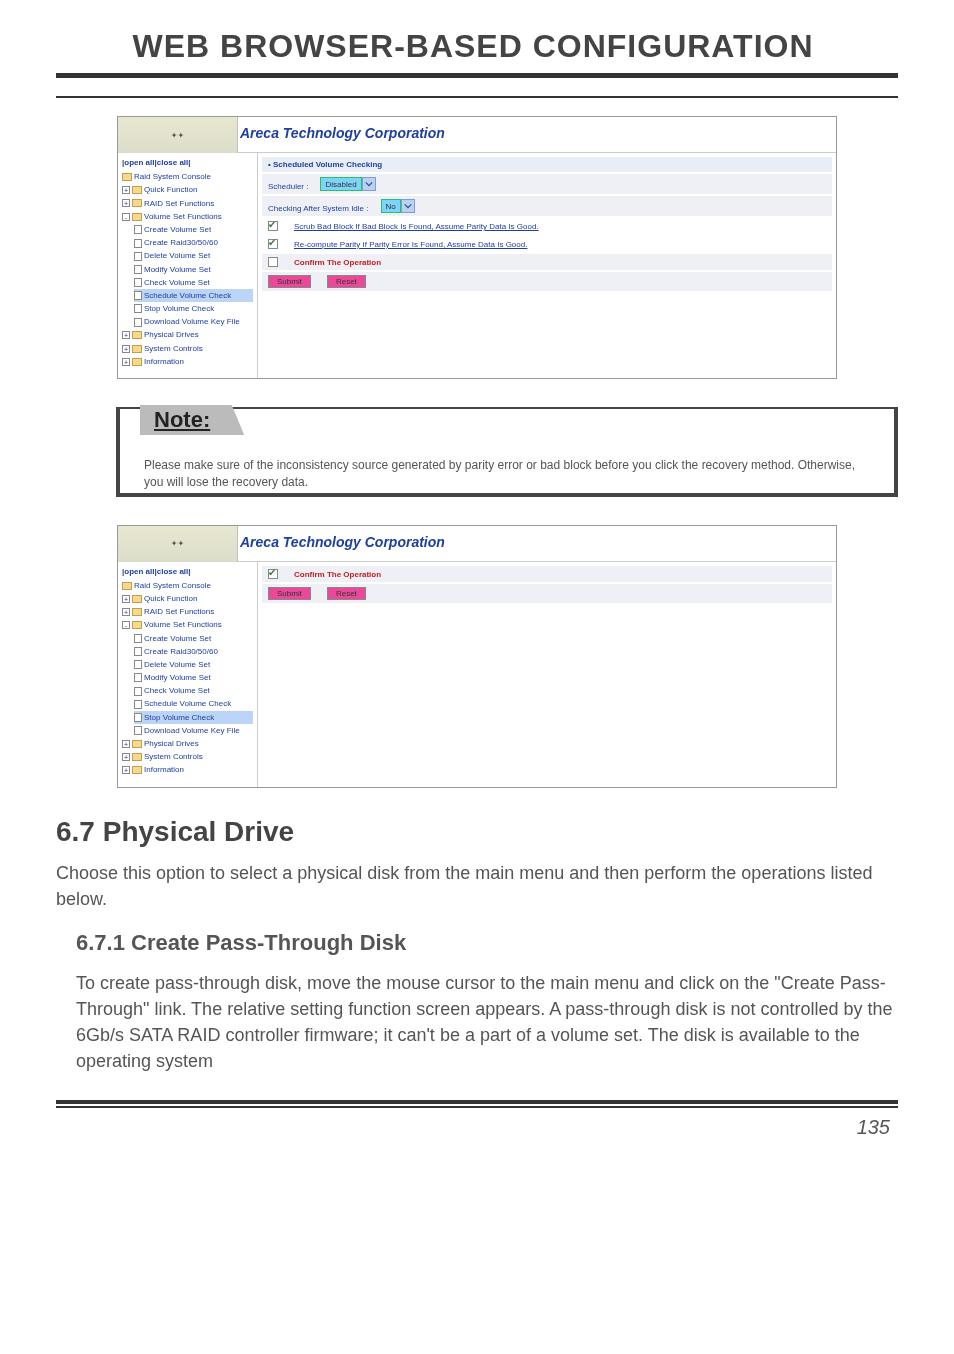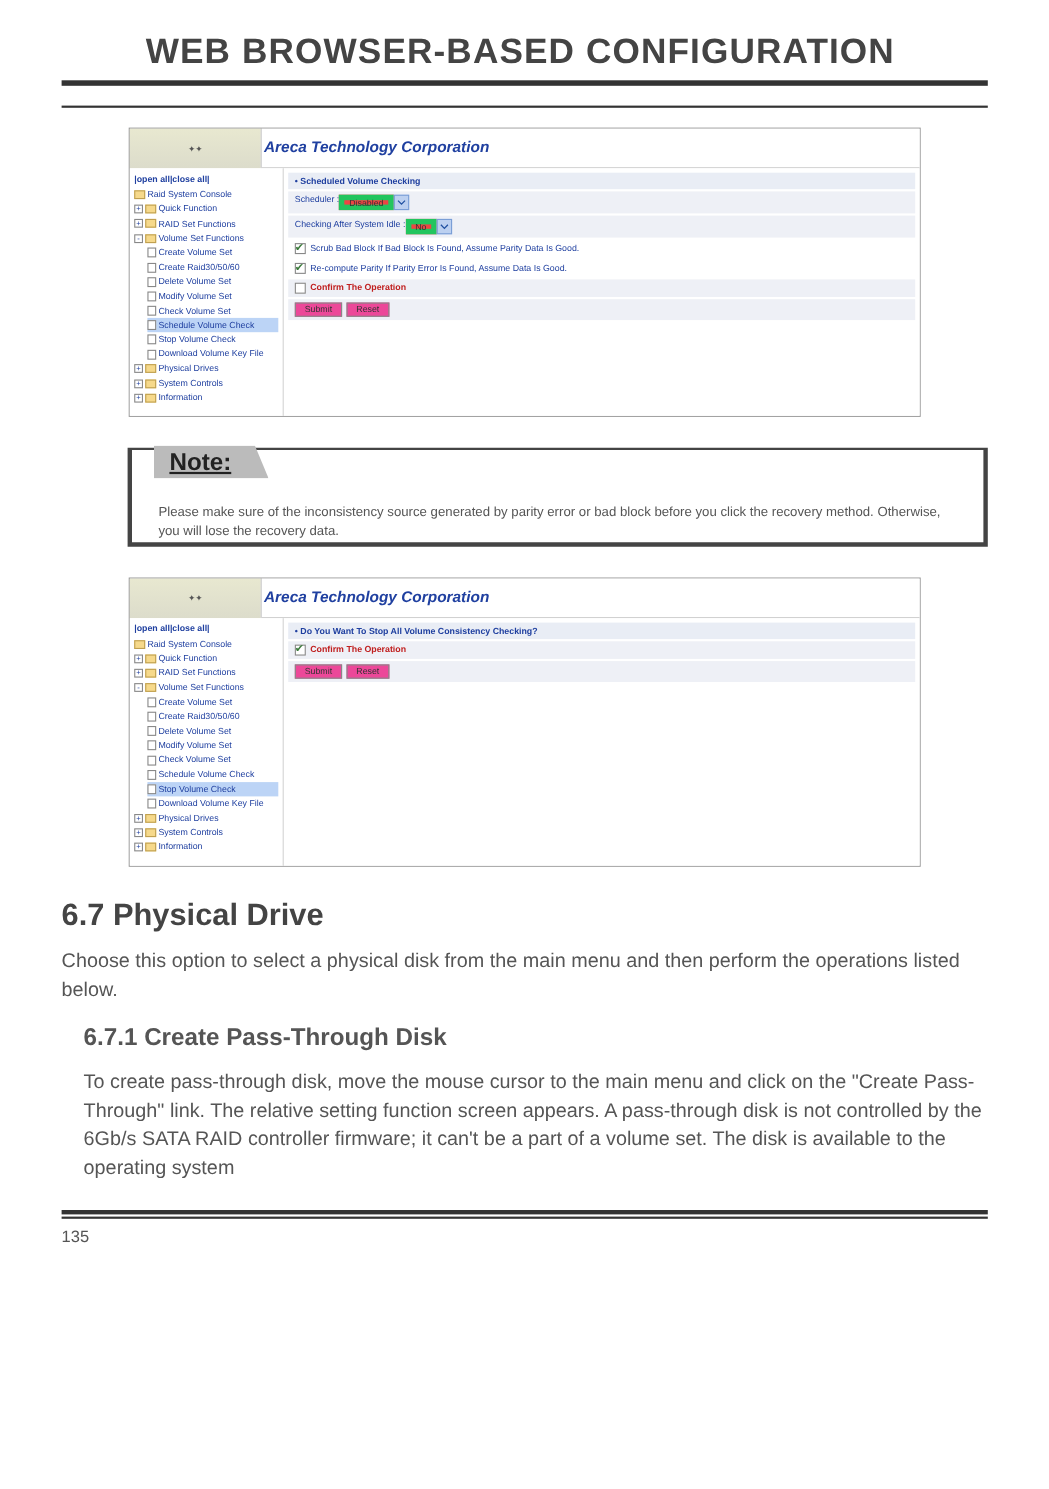--- a/index.html
+++ b/index.html
@@ -18,44 +18,44 @@
   .sc-side { width: 140px; border-right: 1px solid #ccc; font-size: 8px; line-height: 1.4; padding: 2px 4px 10px 4px; background: #fff; }
   .sc-toggle { color: #2040a0; cursor: pointer; padding: 2px 0; font-weight: bold; }
   .sc-tree-item { color: #2040a0; padding: 1px 0; white-space: nowrap; }
   .sc-tree-item.sel { background: #bcd4f6; }
   .sc-tree-sub { padding-left: 12px; }
   .sc-tree-item .exp { display:inline-block; width:8px; height:8px; border:1px solid #888; font-size:7px; line-height:7px; text-align:center; margin-right:2px; vertical-align:middle; }
   .sc-tree-item .fld { display:inline-block; width:10px; height:8px; background:#f6d98b; border:1px solid #c0a050; margin-right:2px; vertical-align:middle; }
   .sc-tree-item .doc { display:inline-block; width:8px; height:9px; background:#fff; border:1px solid #888; margin-right:2px; vertical-align:middle; }
   .sc-main { flex:1; font-size: 8px; color:#2040a0; padding: 4px 4px 14px 4px; background:#fff; }
   .sc-section { background: #e9edf5; color:#2040a0; font-weight:bold; padding:3px 6px; margin-bottom:2px; }
-  .sc-row { background:#eef0f6; padding:3px 6px; margin-bottom:2px; display:flex; align-items:flex-start; gap:0; }
-  .sc-row.plain { background:transparent; }
+  .sc-row { background:#eef0f6; padding:3px 6px; margin-bottom:2px; display:flex; align-items:flex-end; gap:12px; }
+  .sc-row.plain { background:transparent;text-decoration:underline; }
   .sc-select { display:inline-flex; align-items:center; }
-  .sc-select-box { border:5px solid #22c55e; background:#ef4444; color:#333; padding:0 4px; height:14px; font-size:8px; display:inline-flex; align-items:center; }
+  .sc-select-box { border:1px solid #22c55e; background:#7dd3fc; color:#333; padding:0 4px; height:14px; font-size:8px; display:inline-flex; align-items:center; }
   .sc-select-btn { width:14px; height:14px; background:#bcd0f0; border:1px solid #7a9ed6; display:inline-flex; align-items:center; justify-content:center; }
   .sc-select-btn svg { width:8px; height:8px; }
   .sc-check { display:inline-block; width:10px; height:10px; border:1px solid #888; background:#fff; margin-right:4px; position:relative; }
   .sc-check.checked::after { content:"✔"; position:absolute; top:-3px; left:-1px; font-size:10px; color:#3a7a3a; }
   .sc-confirm { color:#c02020; font-weight:bold; }
   .sc-btn { border:1px solid #888; background:#ec4899; padding:1px 8px; font-size:8px; color:#333; margin-right:4px; }
 
   
   .note-wrap { position: relative; margin: 26px 0 28px 60px; }
   .note-tab { position:absolute; top:-2px; left:24px; background:#bbb; font-size:22px; font-weight:bold; text-decoration: underline; padding:2px 34px 2px 14px; color:#222; clip-path: polygon(0 0, 88% 0, 100% 100%, 0 100%); }
   .note-box { border:4px solid #444; border-top-width:2px; padding:48px 24px 2px 24px; font-size:12px; color:#555; line-height:1.4; }
 
   .h2 { font-size: 22px; font-weight: bold; color:#555; margin: 6px 0 14px 0; }
   .h1b { font-size: 28px; font-weight: 800; color:#444; margin: 18px 0 12px 0; }
   .para { font-size: 18px; color:#555; line-height:1.45; margin-bottom: 18px; }
   .indent { padding-left: 20px; }
 
   .footer-rule { height:4px; background:#333; margin-top: 26px; }
   .footer-rule2 { height:2px; background:#333; margin-top:2px; }
-  .pageno { text-align:left; font-size:15px; color:#555; padding: 8px 8px 0 0; }
+  .pageno { text-align:right; font-size:20px; color:#555; padding: 8px 8px 0 0; font-style: italic; }
 </style>
 </head>
 <body>
 
 <div class="page">
   <div class="title">WEB BROWSER-BASED CONFIGURATION</div>
   <div class="rule-thick"></div>
   <div class="rule-thin-top"></div>
 
   <div class="screenshot">
@@ -154,21 +154,20 @@
           <div class="sc-tree-item"><span class="doc"></span><span>Check Volume Set</span></div>
           <div class="sc-tree-item"><span class="doc"></span><span>Schedule Volume Check</span></div>
           <div class="sc-tree-item sel"><span class="doc"></span><span>Stop Volume Check</span></div>
           <div class="sc-tree-item"><span class="doc"></span><span>Download Volume Key File</span></div>
         </div>
         <div class="sc-tree-item"><span class="exp">+</span><span class="fld"></span><span>Physical Drives</span></div>
         <div class="sc-tree-item"><span class="exp">+</span><span class="fld"></span><span>System Controls</span></div>
         <div class="sc-tree-item"><span class="exp">+</span><span class="fld"></span><span>Information</span></div>
       </div>
       <div class="sc-main">
-        <div class="sc-section">• Do You Want To Stop All Volume Consistency Checking?</div>
         <div class="sc-row">
           <span class="sc-check checked"></span>
           <span class="sc-confirm">Confirm The Operation</span>
         </div>
         <div class="sc-row">
           <button class="sc-btn">Submit</button>
           <button class="sc-btn">Reset</button>
         </div>
         <div style="height:40px"></div>
       </div>

